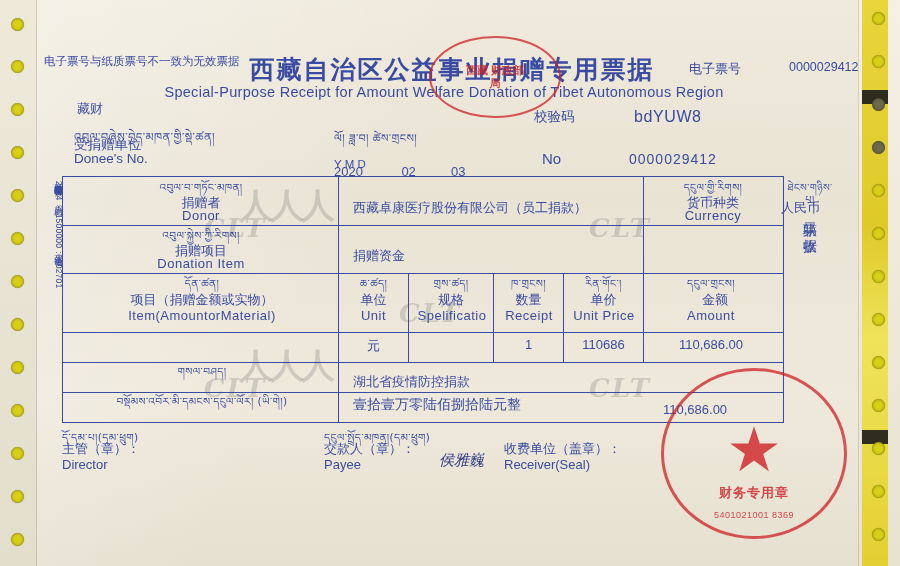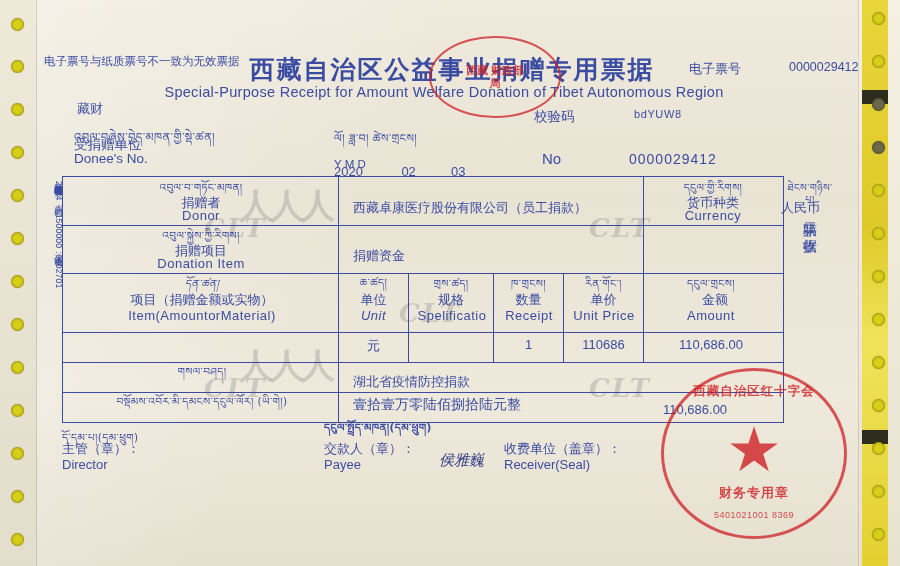--- a/index.html
+++ b/index.html
@@ -63,21 +63,21 @@
     font-size:14.5px;color:#3a4ca2;letter-spacing:.3px;
   }
   .note-left{
     position:absolute;left:0px;top:46px;width:230px;font-size:11.5px;color:#3a4ca2;
     line-height:14px;
   }
   .eticket-label{position:absolute;left:645px;top:52px;font-size:13px;color:#3a4ca2;}
   .eticket-no{position:absolute;left:745px;top:52px;font-size:12.5px;color:#3a4ca2;}
   .zangcai{position:absolute;left:33px;top:92px;font-size:13px;color:#3a4ca2;}
   .checkcode-lbl{position:absolute;left:490px;top:100px;font-size:13.5px;color:#3a4ca2;}
-  .checkcode-val{position:absolute;left:590px;top:100px;font-size:11px;color:#3a4ca2;letter-spacing:.6px;}
+  .checkcode-val{position:absolute;left:590px;top:100px;font-size:16px;color:#3a4ca2;letter-spacing:.6px;}
   .donee-tib{position:absolute;left:30px;top:116px;font-size:11.5px;color:#3a4ca2;}
   .donee-cn{position:absolute;left:30px;top:128px;font-size:13.5px;color:#3a4ca2;}
   .donee-en{position:absolute;left:30px;top:143px;font-size:13.5px;color:#3a4ca2;}
   .date-tib{position:absolute;left:290px;top:118px;font-size:11px;color:#3a4ca2;width:260px;}
   .date-row{position:absolute;left:290px;top:132px;font-size:13px;color:#3a4ca2;margin-top:24px;}
   .date-row span{display:inline-block;}
   .ymd{position:absolute;left:290px;top:150px;font-size:11.5px;color:#3a4ca2;}
   .no-lbl{position:absolute;left:498px;top:142px;font-size:15px;color:#3a4ca2;}
   .no-val{position:absolute;left:585px;top:143px;font-size:14px;color:#3a4ca2;letter-spacing:1px;}
 
@@ -239,27 +239,27 @@
       <div class="cell lbl-tib tb center" style="left:583px;top:4px;width:134px;">དངུལ་གྱི་རིགས།</div>
       <div class="cell lbl-cn center" style="left:583px;top:17px;width:134px;">货币种类</div>
       <div class="cell lbl-en center" style="left:583px;top:31px;width:134px;">Currency</div>
       <div class="cell val center" style="left:583px;top:22px;width:270px;text-align:left;padding-left:135px;">人民币</div>
 
       <div class="cell lbl-tib tb center" style="left:8px;top:52px;width:260px;">འབུལ་སྐྱེས་ཀྱི་རིགས།</div>
       <div class="cell lbl-cn center" style="left:8px;top:65px;width:260px;">捐赠项目</div>
       <div class="cell lbl-en center" style="left:8px;top:79px;width:260px;">Donation Item</div>
       <div class="cell val" style="left:290px;top:70px;width:280px;">捐赠资金</div>
 
-      <div class="cell lbl-tib tb center" style="left:8px;top:100px;width:262px;font-style:italic;">དོན་ཚན།</div>
+      <div class="cell lbl-tib tb center" style="left:8px;top:100px;width:262px;">དོན་ཚན།</div>
       <div class="cell lbl-cn center" style="left:8px;top:114px;width:262px;">项目（捐赠金额或实物）</div>
       <div class="cell lbl-en center" style="left:8px;top:131px;width:262px;">Item(AmountorMaterial)</div>
 
-      <div class="cell lbl-tib tb center" style="left:278px;top:100px;width:65px;font-family:Liberation Serif, serif;">ཆ་ཚད།</div>
+      <div class="cell lbl-tib tb center" style="left:278px;top:100px;width:65px;">ཆ་ཚད།</div>
       <div class="cell lbl-cn center" style="left:278px;top:114px;width:65px;">单位</div>
-      <div class="cell lbl-en center" style="left:278px;top:131px;width:65px;font-style:italic;">Unit</div>
+      <div class="cell lbl-en center" style="left:278px;top:131px;width:65px;">Unit</div>
 
       <div class="cell lbl-tib tb center" style="left:348px;top:100px;width:80px;">གྲས་ཚད།</div>
       <div class="cell lbl-cn center" style="left:348px;top:114px;width:80px;">规格</div>
       <div class="cell lbl-en center" style="left:344px;top:131px;width:90px;">Spelificatio</div>
 
       <div class="cell lbl-tib tb center" style="left:433px;top:100px;width:65px;">ཁ་གྲངས།</div>
       <div class="cell lbl-cn center" style="left:433px;top:114px;width:65px;">数量</div>
       <div class="cell lbl-en center" style="left:431px;top:131px;width:70px;">Receipt</div>
 
       <div class="cell lbl-tib tb center" style="left:503px;top:100px;width:75px;">རིན་གོང་།</div>
@@ -287,34 +287,33 @@
 
     <div class="rightpanel">
       <div class="tb" style="font-size:10px;line-height:12px;padding-top:6px;">ཐེངས་གཉིས་པ།</div>
       <div class="vert" style="margin:6px auto 0;font-size:14px;">第二联  收据</div>
     </div>
 
     <div class="sig tb" style="left:18px;top:418px;font-size:10.5px;">དོ་དམ་པ།(དམ་ཕྲུག)</div>
     <div class="sig" style="left:18px;top:432px;">主管（章）：</div>
     <div class="sig" style="left:18px;top:449px;">Director</div>
 
-    <div class="sig tb" style="left:280px;top:408px;font-size:10.5px;font-weight:bold;">དངུལ་སྤྲོད་མཁན།(དམ་ཕྲུག)</div>
+    <div class="sig tb" style="left:280px;top:418px;font-size:10.5px;">དངུལ་སྤྲོད་མཁན།(དམ་ཕྲུག)</div>
     <div class="sig" style="left:280px;top:432px;">交款人（章）：</div>
     <div class="sig" style="left:280px;top:449px;">Payee</div>
     <div class="handwrite" style="position:absolute;left:395px;top:443px;">侯雅巍</div>
 
     <div class="sig" style="left:460px;top:432px;">收费单位（盖章）：</div>
     <div class="sig" style="left:460px;top:449px;">Receiver(Seal)</div>
 
     <div class="stamp stamp-top">
       <div class="inner">西藏
 财政部局</div>
     </div>
 
     <div class="stamp stamp-main">
-      <div class="arc">西藏自治区红十字会</div>
       <div class="star">★</div>
       <div class="bot">财务专用章</div>
       <div class="code">5401021001 8369</div>
     </div>
 
   </div>
 </div>
 
 </body></html>

